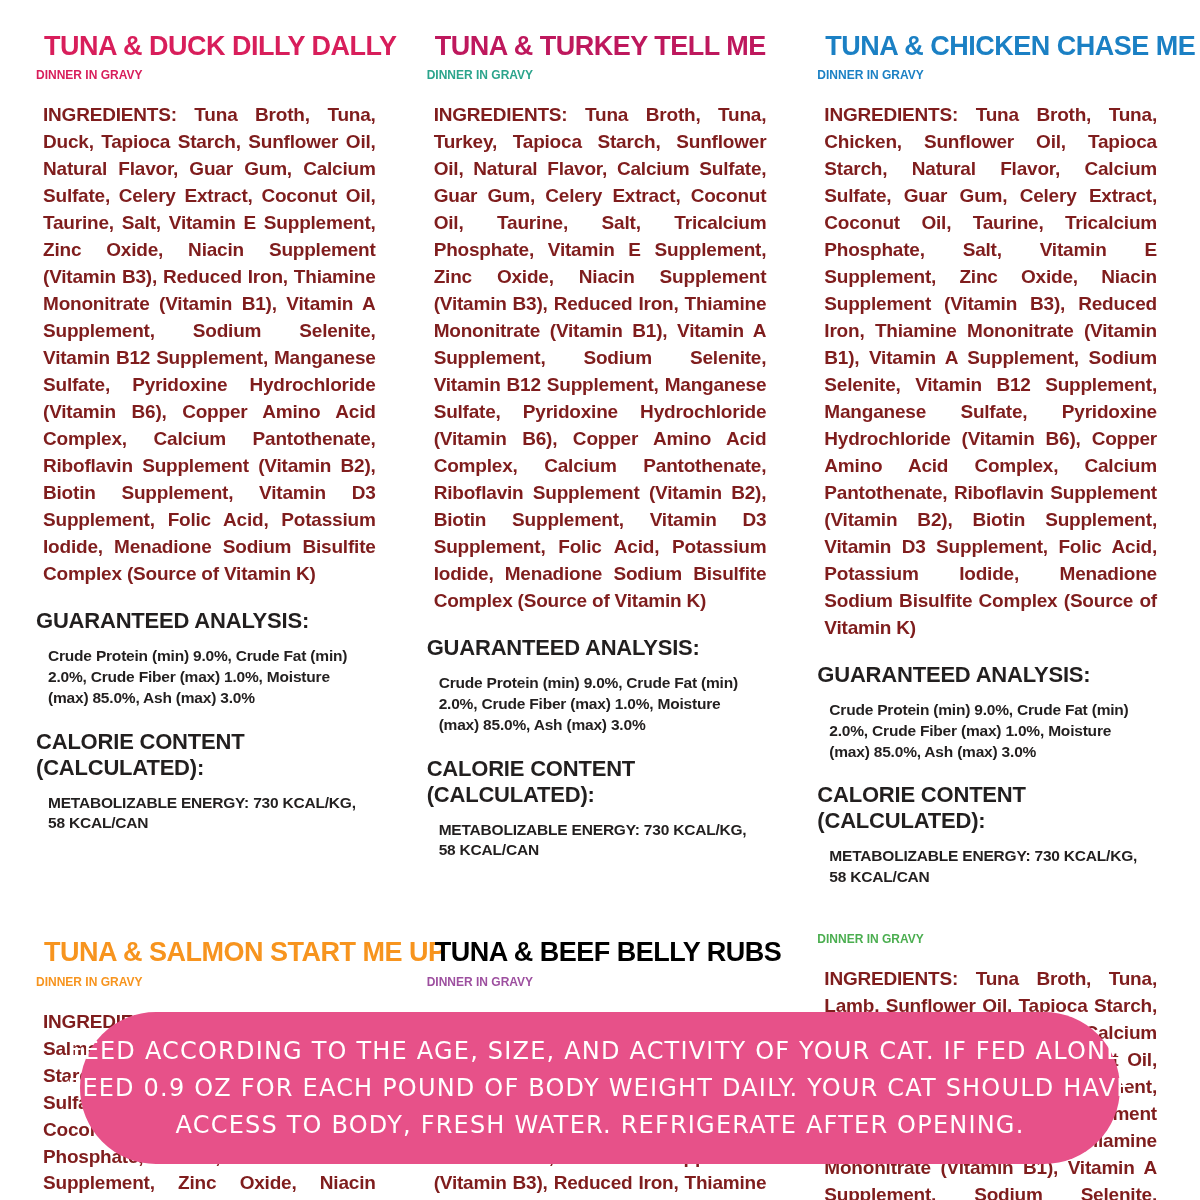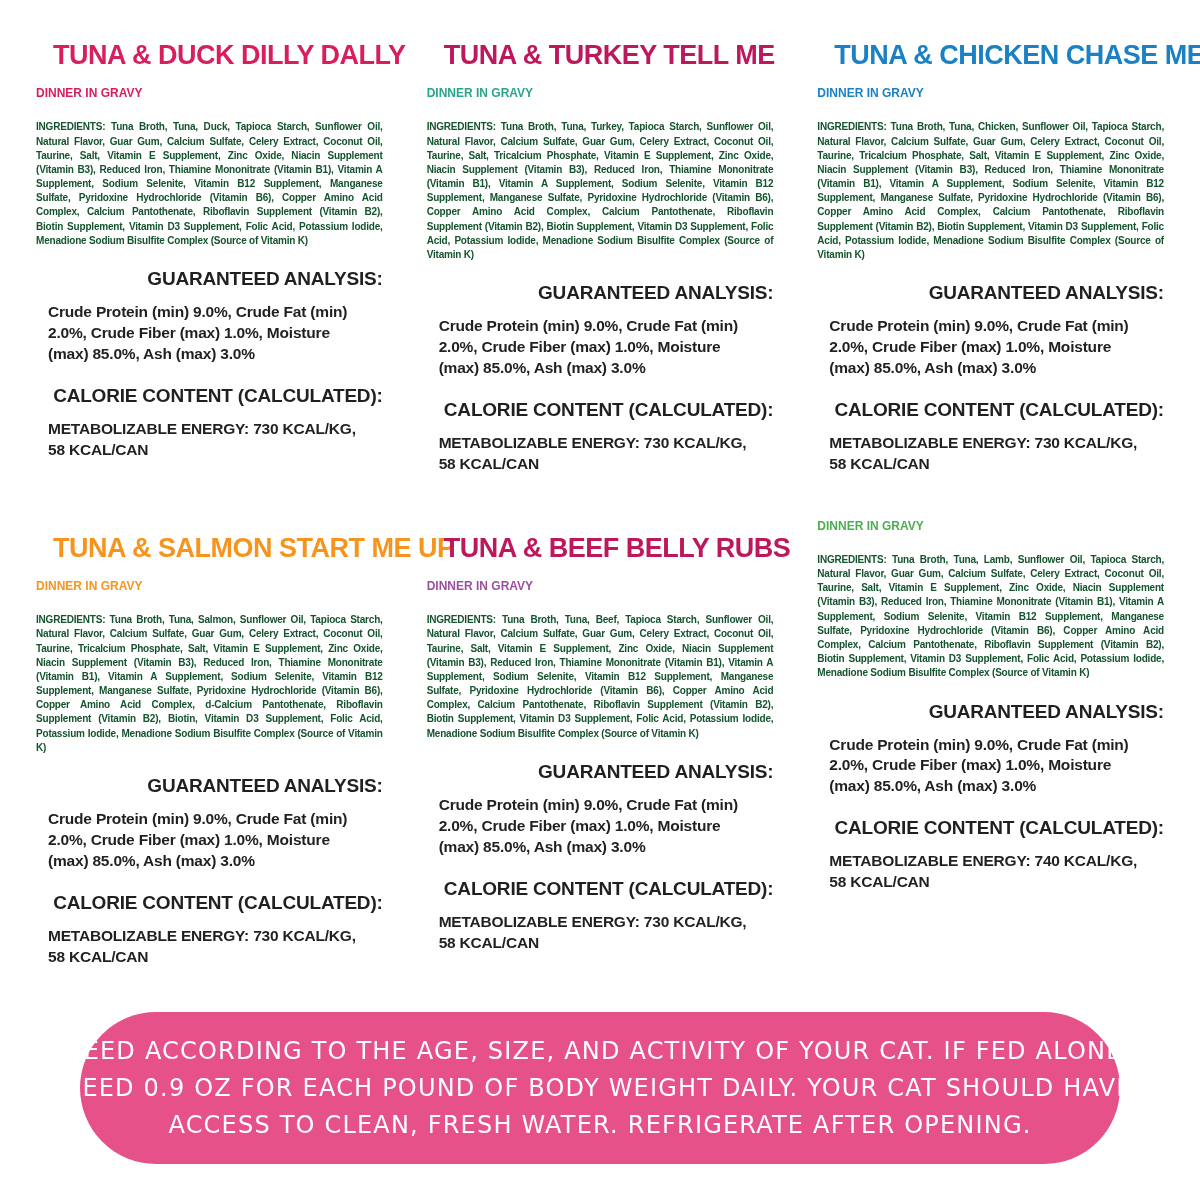--- a/index.html
+++ b/index.html
@@ -14,50 +14,49 @@
     overflow: hidden;
   }
   .grid {
     display: grid;
     grid-template-columns: repeat(3, 1fr);
     column-gap: 44px;
     row-gap: 30px;
   }
   .panel { min-width: 0; }
   .panel-title {
-    margin: 17px;
+    margin: 8px;
     font-size: 27px;
     font-weight: bold;
     letter-spacing: -0.5px;
     line-height: 1.05;
     white-space: nowrap;
   }
   .panel-subtitle {
     margin: 2px 0 0 0;
     font-size: 12px;
     font-weight: bold;
     letter-spacing: 0;
   }
   .section { margin-top: 20px; }
   .body-text {
-    margin: 0;
-    font-size: 10px;
+    margin: 7px;
+    font-size: 19px;
     font-weight: bold;
     line-height: 1.42;
     letter-spacing: -0.2px;
     text-align: justify;
-    color: #14532d;
+    color: #7f1d1d;
   }
   .body-text .inline-label { font-weight: bold; }
   .section-heading {
     margin: 0 0 1px 0;
-    font-size: 19px;
+    font-size: 22px;
     font-weight: bold;
     letter-spacing: -0.2px;
-    text-align: right;
   }
   .ga-text, .cal-text {
     margin: 12px;
     font-size: 15.5px;
     font-weight: bold;
     line-height: 1.35;
     letter-spacing: -0.2px;
     text-align: left;
   }
   .feeding-box {
@@ -146,21 +145,21 @@
         <p class="section-heading">GUARANTEED ANALYSIS:</p>
         <p class="ga-text">Crude Protein (min) 9.0%, Crude Fat (min) 2.0%, Crude Fiber (max) 1.0%, Moisture (max) 85.0%, Ash (max) 3.0%</p>
       </div>
       <div class="section">
         <p class="section-heading">CALORIE CONTENT (CALCULATED):</p>
         <p class="cal-text">METABOLIZABLE ENERGY: 730 KCAL/KG, 58 KCAL/CAN</p>
       </div>
     </div>
 
     <div class="panel">
-      <h2 class="panel-title" style="color:#be185d">TUNA &amp; BEEF BELLY RUBS</h2>
+      <h2 class="panel-title" style="color:#000000">TUNA &amp; BEEF BELLY RUBS</h2>
       <p class="panel-subtitle" style="color:#9D4F9F">DINNER IN GRAVY</p>
       <div class="section">
         <p class="body-text"><span class="inline-label">INGREDIENTS:</span> <span>Tuna Broth, Tuna, Beef, Tapioca Starch, Sunflower Oil, Natural Flavor, Calcium Sulfate, Guar Gum, Celery Extract, Coconut Oil, Taurine, Salt, Vitamin E Supplement, Zinc Oxide, Niacin Supplement (Vitamin B3), Reduced Iron, Thiamine Mononitrate (Vitamin B1), Vitamin A Supplement, Sodium Selenite, Vitamin B12 Supplement, Manganese Sulfate, Pyridoxine Hydrochloride (Vitamin B6), Copper Amino Acid Complex, Calcium Pantothenate, Riboflavin Supplement (Vitamin B2), Biotin Supplement, Vitamin D3 Supplement, Folic Acid, Potassium Iodide, Menadione Sodium Bisulfite Complex (Source of Vitamin K)</span></p>
       </div>
       <div class="section">
         <p class="section-heading">GUARANTEED ANALYSIS:</p>
         <p class="ga-text">Crude Protein (min) 9.0%, Crude Fat (min) 2.0%, Crude Fiber (max) 1.0%, Moisture (max) 85.0%, Ash (max) 3.0%</p>
       </div>
       <div class="section">
         <p class="section-heading">CALORIE CONTENT (CALCULATED):</p>
@@ -181,15 +180,15 @@
         <p class="section-heading">CALORIE CONTENT (CALCULATED):</p>
         <p class="cal-text">METABOLIZABLE ENERGY: 740 KCAL/KG, 58 KCAL/CAN</p>
       </div>
     </div>
 
   </div>
 
   <div class="feeding-box" style="background:#E75189">
     <div class="feeding-line">FEED ACCORDING TO THE AGE, SIZE, AND ACTIVITY OF YOUR CAT. IF FED ALONE,</div>
     <div class="feeding-line">FEED 0.9 OZ FOR EACH POUND OF BODY WEIGHT DAILY. YOUR CAT SHOULD HAVE</div>
-    <div class="feeding-line">ACCESS TO CLEAN, FRESH WATER. REFRIGERATE AFTER OPENING.</div>
+    <div class="feeding-line">ACCESS TO BODY, FRESH WATER. REFRIGERATE AFTER OPENING.</div>
   </div>
 </div>
 
 </body></html>

